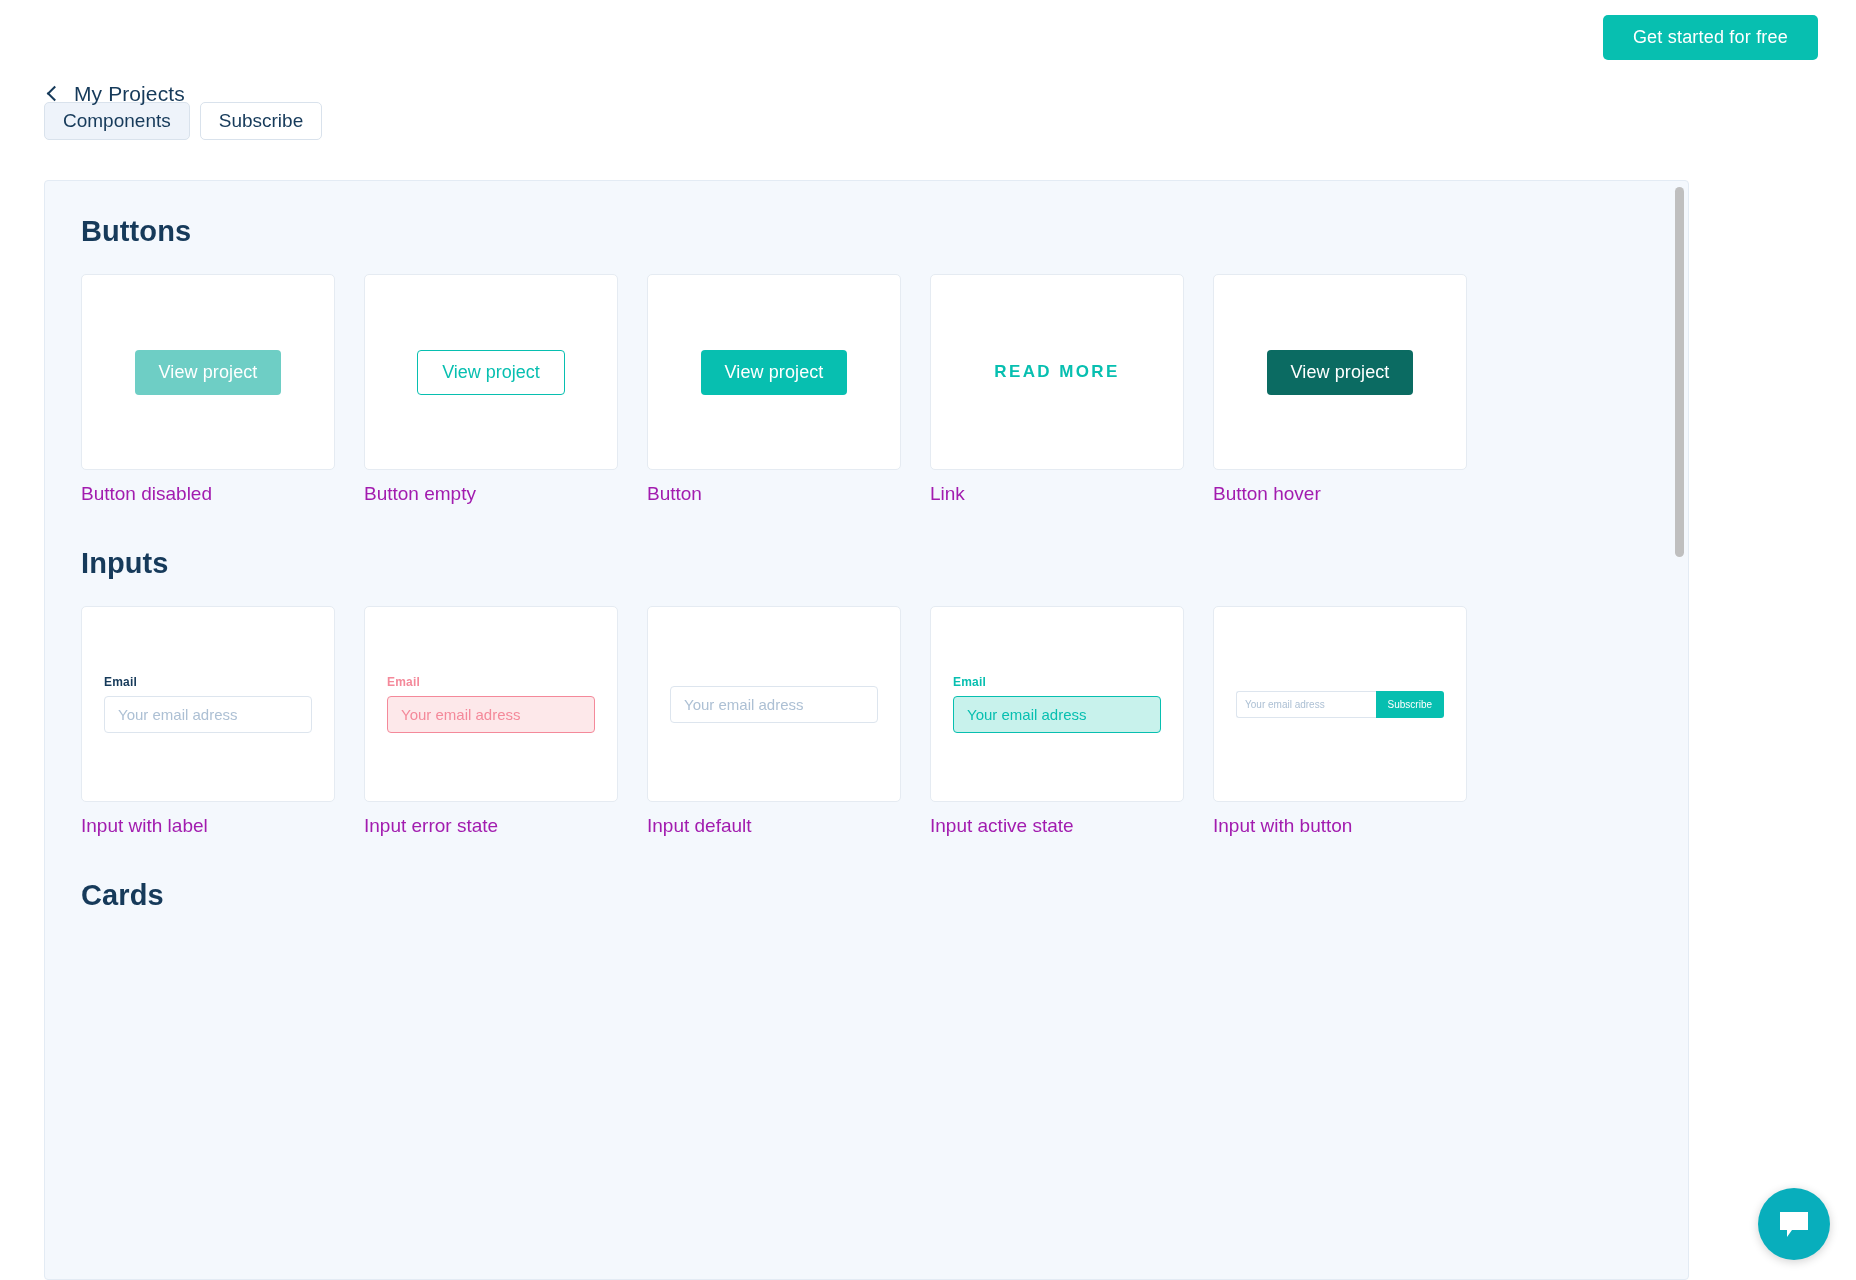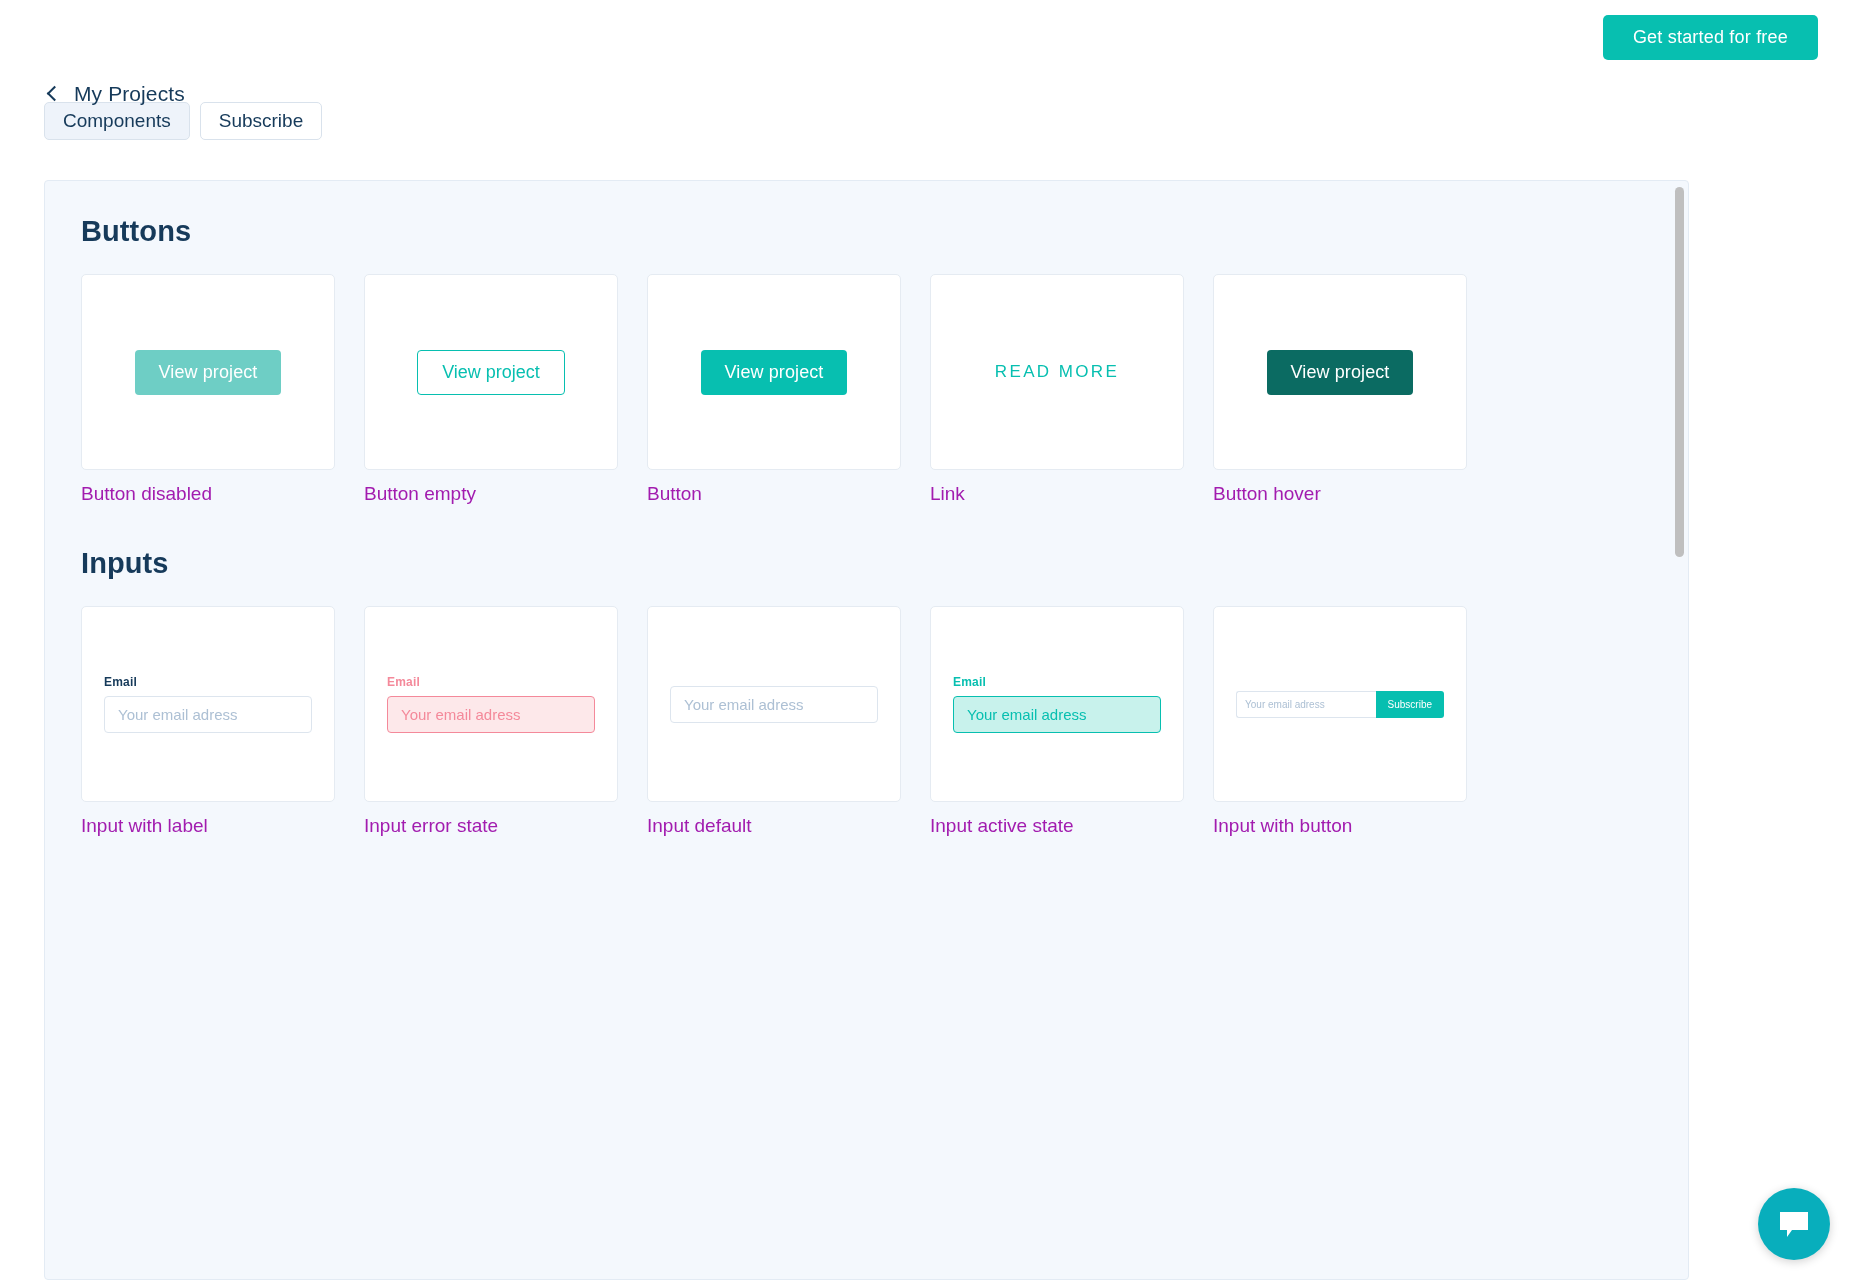--- a/index.html
+++ b/index.html
@@ -95,21 +95,21 @@
   }
   .btn-solid { background:#07bfb0; color:#ffffff; }
   .btn-hover { background:#0b6b62; color:#ffffff; }
 
   .tag {
     background:#c8f2ec; color:#07bfb0;
     font-size:17px; font-weight:bold; letter-spacing:2.4px;
     padding:7px 14px; border-radius:3px;
   }
   .link {
-    color:#07bfb0; font-size:17px; font-weight:normal;
+    color:#07bfb0; font-size:17px; font-weight:bold;
     letter-spacing:2.4px; text-decoration:none; cursor:pointer;
   }
 
   
   .field { width:208px; }
   .field-label {
     display:block; font-size:12px; font-weight:bold;
     margin-bottom:7px; color:#163a5a; letter-spacing:.2px;
   }
   .field-label.error { color:#f4899a; }
@@ -273,20 +273,23 @@
               <input class="inp" type="text" placeholder="Your email adress" style="">
               <button class="combo-btn">Subscribe</button>
             </div>
           </div>
           <div class="caption">Input with button</div>
         </div>
 
       </div>
     </div>
 
+    <div class="section">
+      <h2 class="section-title">Cards</h2>
+    </div>
 
   </div>
 
   <div class="scrollbar">
     <div class="scroll-thumb"></div>
   </div>
 </div>
 
 <button class="chat-fab">
   <svg width="32" height="28" viewBox="0 0 32 28">

